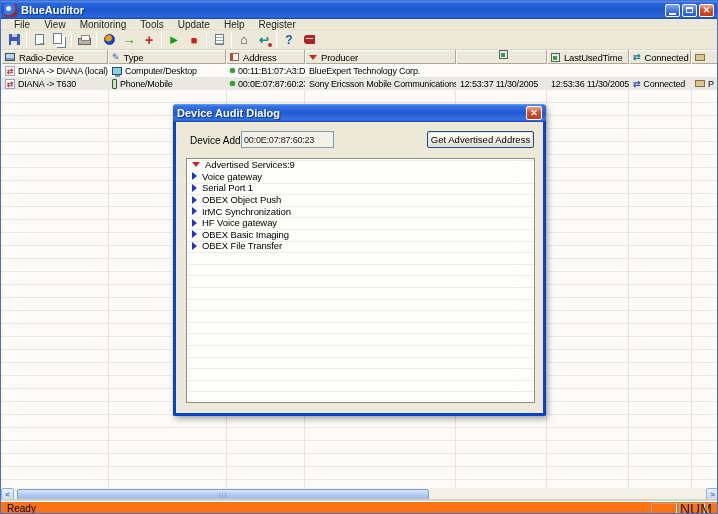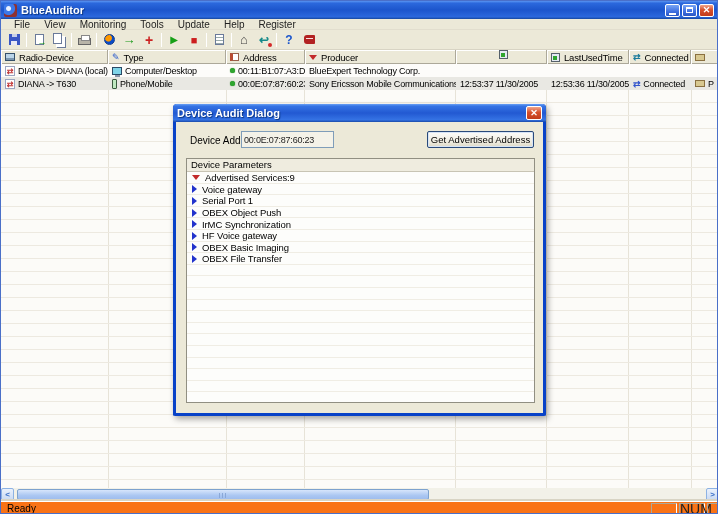--- a/index.html
+++ b/index.html
@@ -338,21 +338,20 @@
     <div class="dlg-title">
       <span class="t">Device Audit Dialog</span>
       <span class="dlg-close">✕</span>
     </div>
     <div class="dlg-row">
       <span class="dlg-label">Device Address:</span>
       <input class="dlg-input" readonly="" value="00:0E:07:87:60:23" style="">
       <button class="dlg-btn">Get Advertised Address</button>
     </div>
     <div class="param-box">
-      <div class="param-header">Device Parameters</div>
       <div id="param-list">
           <div class="param-item">
             <span class="tri-down"></span>
             <span>Advertised Services:9</span>
           </div>
           <div class="param-item">
             <span class="tri-right"></span>
             <span>Voice gateway</span>
           </div>
           <div class="param-item">

